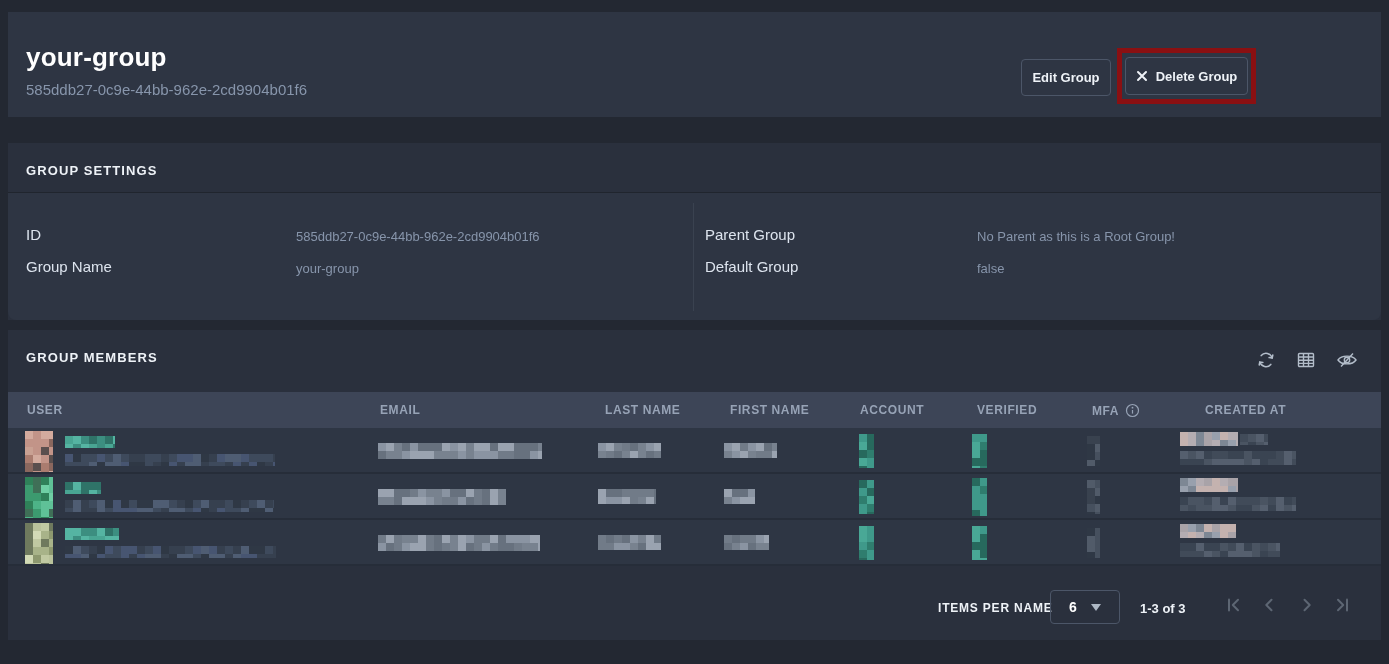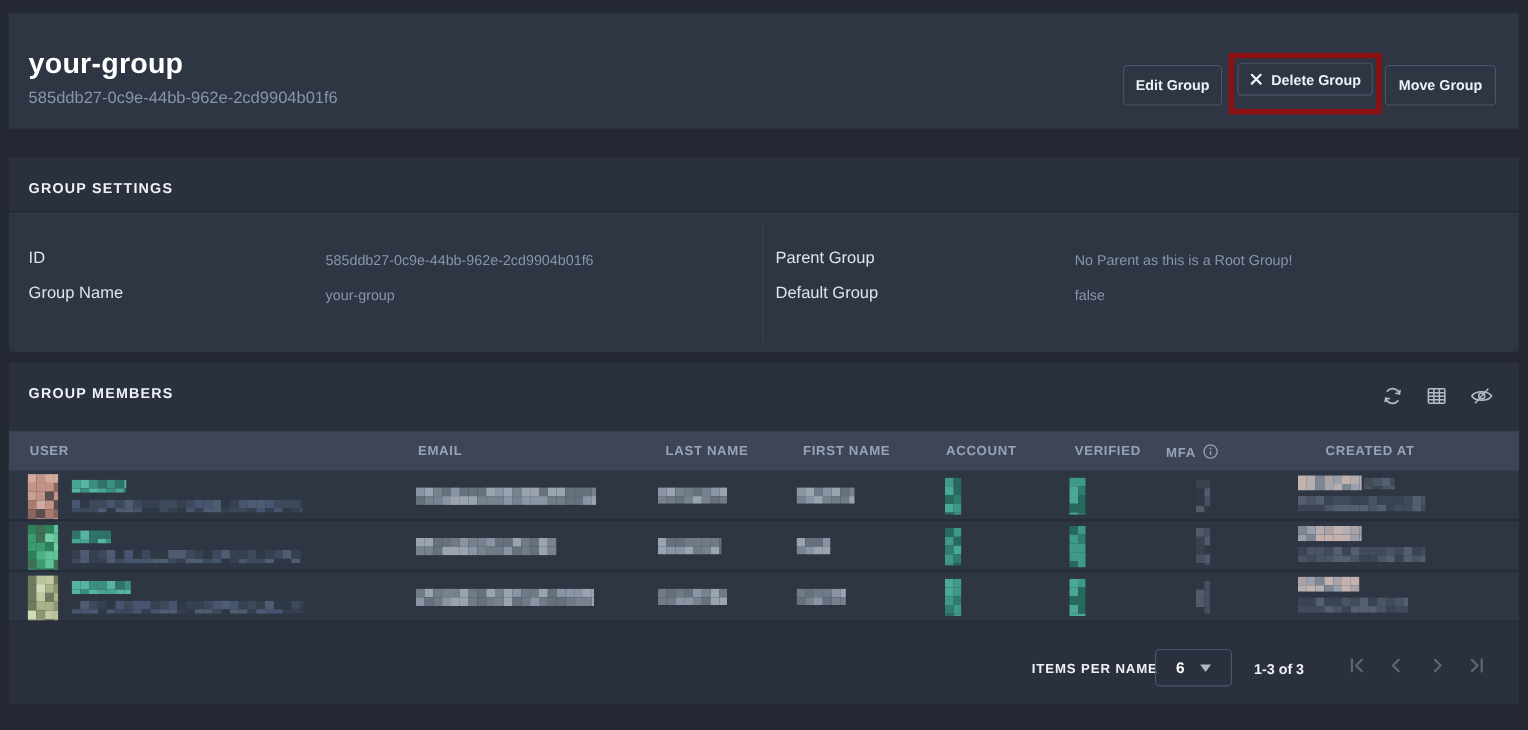--- a/index.html
+++ b/index.html
@@ -19,21 +19,21 @@
 
   .page-title{position:absolute;left:18px;top:30px;font-size:26px;font-weight:700;color:#ffffff;letter-spacing:.2px;}
   .page-subtitle{position:absolute;left:18px;top:69px;font-size:15px;color:var(--text_muted);}
 
   .btn{position:absolute;display:flex;align-items:center;justify-content:center;gap:8px;
        background:transparent;border:1px solid var(--border_subtle);border-radius:4px;
        font-family:"Liberation Sans",sans-serif;font-size:13px;font-weight:700;color:var(--text_primary);cursor:pointer;}
   .btn-edit{left:1013px;top:47px;width:90px;height:37px;}
   .btn-move{left:1251px;top:47px;width:101px;height:37px;}
   .annotation{position:absolute;left:1109px;top:36px;width:139px;height:56px;border:5px solid var(--annotation_red);}
-  .btn-delete{left:3px;top:4px;width:123px;height:30px;}
+  .btn-delete{left:3px;top:4px;width:123px;height:38px;}
 
   .section-title{position:absolute;left:18px;top:20px;font-size:13px;font-weight:700;color:var(--text_primary);letter-spacing:1.1px;}
   .hdivider{position:absolute;left:0;right:0;top:49px;height:1px;background:var(--divider_dark);}
   .settings-body{position:absolute;left:0;top:50px;right:0;bottom:0;background:var(--card_bg_light);border-radius:0 0 8px 8px;}
   .field-label{position:absolute;font-size:15px;color:#dde4ee;}
   .field-value{position:absolute;font-size:13px;color:var(--text_muted);}
   .vdivider{position:absolute;left:685px;top:10px;width:1px;height:108px;background:var(--vdivider);}
 
   .icon-btn{position:absolute;width:22px;height:22px;background:transparent;border:none;cursor:pointer;padding:0;}
   .icon-btn svg{display:block;}
@@ -70,21 +70,20 @@
       <button class="btn btn-delete">
         <span style="display:flex;">
           <svg width="12" height="12" viewBox="0 0 12 12">
               <path d="M2 2 L10 10 M10 2 L2 10" stroke="#eef2f7" stroke-width="2" stroke-linecap="round" fill="none"></path>
             </svg>
         </span>
         <span>Delete Group</span>
       </button>
     </div>
 
-    <button class="btn btn-move">Move Group</button>
   </section>
 
   <section class="card settings-card">
     <div class="section-title">GROUP SETTINGS</div>
     <div class="hdivider"></div>
     <div class="settings-body">
       <span class="field-label" style="left:18px;top:33px;">ID</span>
       <span class="field-value" style="left:288px;top:36px;">585ddb27-0c9e-44bb-962e-2cd9904b01f6</span>
       <span class="field-label" style="left:18px;top:65px;">Group Name</span>
       <span class="field-value" style="left:288px;top:68px;">your-group</span>
@@ -129,21 +128,21 @@
       </span>
     </button>
 
     <div class="thead">
       <span class="th" style="left:19px;">USER</span>
       <span class="th" style="left:372px;">EMAIL</span>
       <span class="th" style="left:597px;">LAST NAME</span>
       <span class="th" style="left:722px;">FIRST NAME</span>
       <span class="th" style="left:852px;">ACCOUNT</span>
       <span class="th" style="left:969px;">VERIFIED</span>
-      <span class="th" style="left:1052px;">
+      <span class="th" style="left:1084px;">
         <span>MFA</span>
         <span style="display:flex;">
           <svg width="15" height="15" viewBox="0 0 15 15" fill="none" stroke="#97a3b6" stroke-width="1.2">
             <circle cx="7.5" cy="7.5" r="6"></circle>
               <path d="M7.5 7 V10.6"></path>
               <circle cx="7.5" cy="4.7" r="0.9" fill="#97a3b6" stroke="none"></circle>
           </svg>
         </span>
       </span>
       <span class="th" style="left:1174px;margin-left:23px;">CREATED AT</span>

